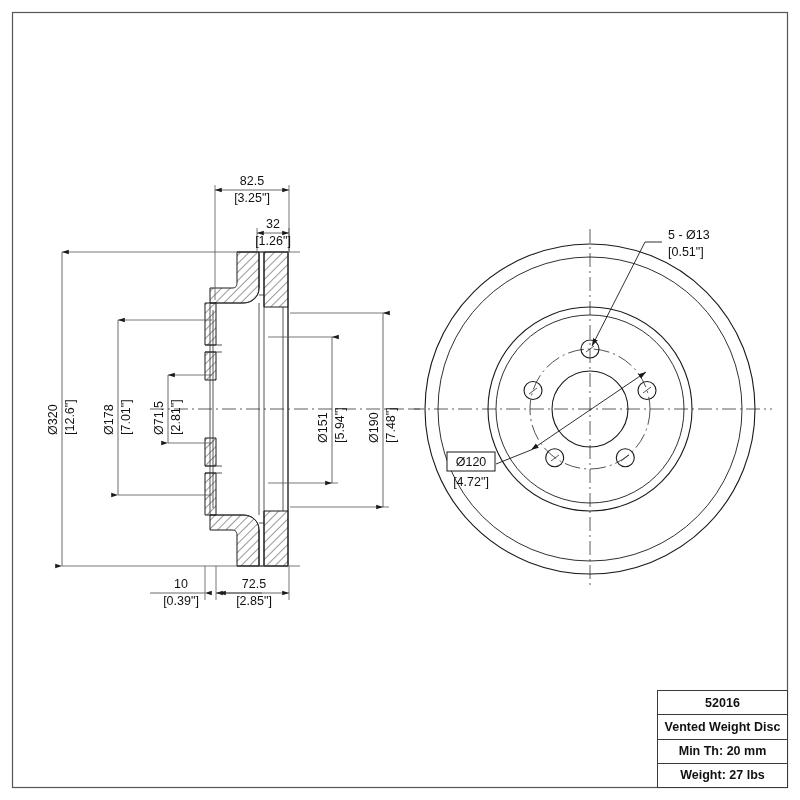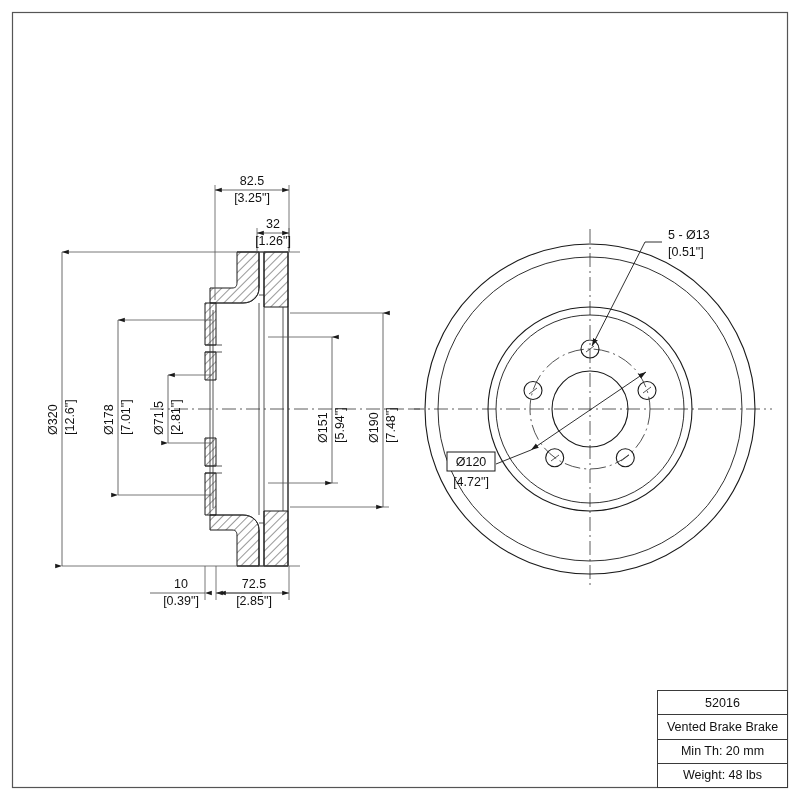--- a/index.html
+++ b/index.html
@@ -58,20 +58,21 @@
     background: #ffffff;
     box-sizing: border-box;
   }
   #titleblock {
     left: 657px;
     top: 690px;
     width: 131px;
     height: 98px;
     display: flex;
     flex-direction: column;
+    font-weight: bold;
   }
   #titleblock .tbrow {
     flex: 1 1 0;
     border-bottom: 1px solid #3a3a3a;
     display: flex;
     align-items: center;
     justify-content: center;
     font-size: 12.5px;
     color: #111111;
     box-sizing: border-box;
@@ -287,18 +288,18 @@
       <path class="ln-leader" d="M 531,450 L 496,464"></path>
       <rect class="tb" x="447" y="452" width="48" height="19" fill="#ffffff" stroke="#1a1a1a" stroke-width="1"></rect>
       <text class="dimtext" x="471" y="466" text-anchor="middle">Ø120</text>
       <text class="dimtext" x="471" y="486" text-anchor="middle">[4.72"]</text>
     </g>
 
   </svg>
 
   <div id="titleblock" class="tb">
     <div class="tbrow">52016</div>
-    <div class="tbrow">Vented Brake Brake</div>
+    <div class="tbrow">Vented Weight Disc</div>
     <div class="tbrow">Min Th: 20 mm</div>
-    <div class="tbrow">Weight: 48 lbs</div>
+    <div class="tbrow">Weight: 27 lbs</div>
   </div>
 
 </div>
 
 </body></html>

